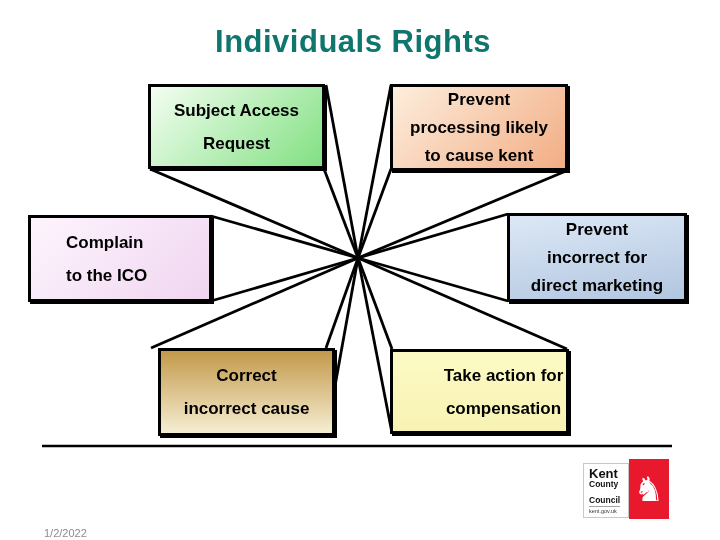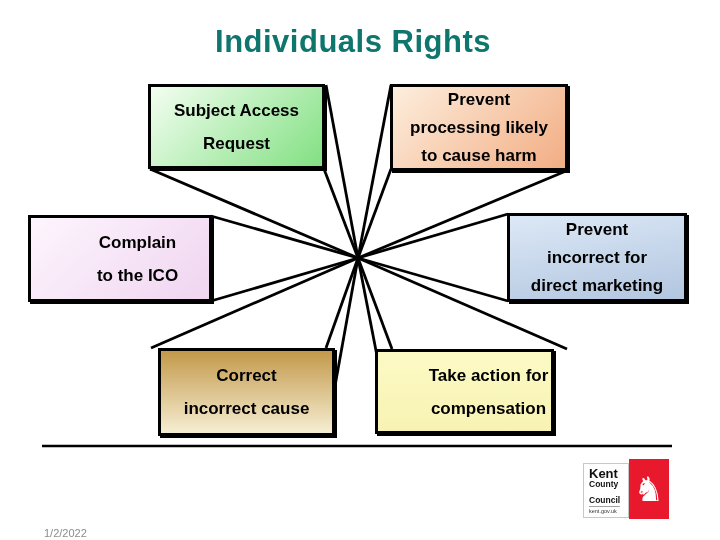--- a/index.html
+++ b/index.html
@@ -13,21 +13,21 @@
     font-size:31px;font-weight:bold;letter-spacing:0.5px;
   }
   .dbox{
     position:absolute;z-index:2;box-sizing:border-box;
     border:3px solid #000;box-shadow:2px 2px 0 #000;
     display:flex;flex-direction:column;justify-content:center;
     text-align:center;font-weight:bold;color:#000;font-size:17px;
   }
   .dbox.lines-2{line-height:33px;}
   .dbox.lines-3{line-height:28px;}
-  .dbox.align-left{text-align:center;padding-left:35px;}
+  .dbox.align-left{text-align:left;padding-left:35px;}
   .date{
     position:absolute;left:44px;top:506px;font-size:11px;z-index:2;margin-top:21px;
   }
   .logo-white{
     position:absolute;left:583px;top:463px;width:46px;height:55px;z-index:2;
     background:#ffffff;border:1px solid #c8c8c8;box-sizing:border-box;
     padding:3px 0 8px 5px;color:#111;
   }
   .logo-kent{font-size:13px;font-weight:bold;line-height:13px;}
   .logo-county{font-size:8.5px;font-weight:bold;line-height:9px;}
@@ -77,40 +77,40 @@
   <div class="title" style="color: #0f766e;">Individuals Rights</div>
 
   <div class="dbox lines-2" style="left: 148px; top: 84px; width: 177px; height: 85px; background: linear-gradient(135deg, rgb(243, 254, 241), rgb(130, 224, 130));">
     <span>Subject Access</span>
     <span>Request</span>
   </div>
 
   <div class="dbox lines-3" style="left: 390px; top: 84px; width: 178px; height: 87px; background: linear-gradient(135deg, rgb(253, 238, 221), rgb(242, 173, 132));">
     <span>Prevent</span>
     <span>processing likely</span>
-    <span>to cause harm</span>
+    <span>to cause kent</span>
   </div>
 
   <div class="dbox lines-2 align-left" style="left: 28px; top: 215px; width: 184px; height: 87px; background: linear-gradient(135deg, rgb(253, 245, 253), rgb(240, 213, 240));">
     <span>Complain</span>
     <span>to the ICO</span>
   </div>
 
   <div class="dbox lines-3" style="left: 507px; top: 213px; width: 180px; height: 89px; background: linear-gradient(170deg, rgb(220, 232, 246), rgb(178, 198, 224));">
     <span>Prevent</span>
     <span>incorrect for</span>
     <span>direct marketing</span>
   </div>
 
   <div class="dbox lines-2" style="left: 158px; top: 348px; width: 177px; height: 88px; background: linear-gradient(rgb(195, 153, 74), rgb(246, 238, 211));">
     <span>Correct</span>
     <span>incorrect cause</span>
   </div>
 
-  <div class="dbox lines-2" style="left: 375px; top: 349px; width: 179px; height: 85px; background: linear-gradient(rgb(252, 250, 196), rgb(248, 243, 180)); padding-left: 48px;">
+  <div class="dbox lines-2" style="left: 390px; top: 349px; width: 179px; height: 85px; background: linear-gradient(rgb(252, 250, 196), rgb(248, 243, 180)); padding-left: 48px;">
     <span>Take action for</span>
     <span>compensation</span>
   </div>
 
   <div class="date" style="color: rgb(140, 140, 140);">1/2/2022</div>
 
   <div class="logo-white">
     <div class="logo-kent">Kent</div>
     <div class="logo-county">County</div>
     <div><span class="logo-council">Council</span></div>

